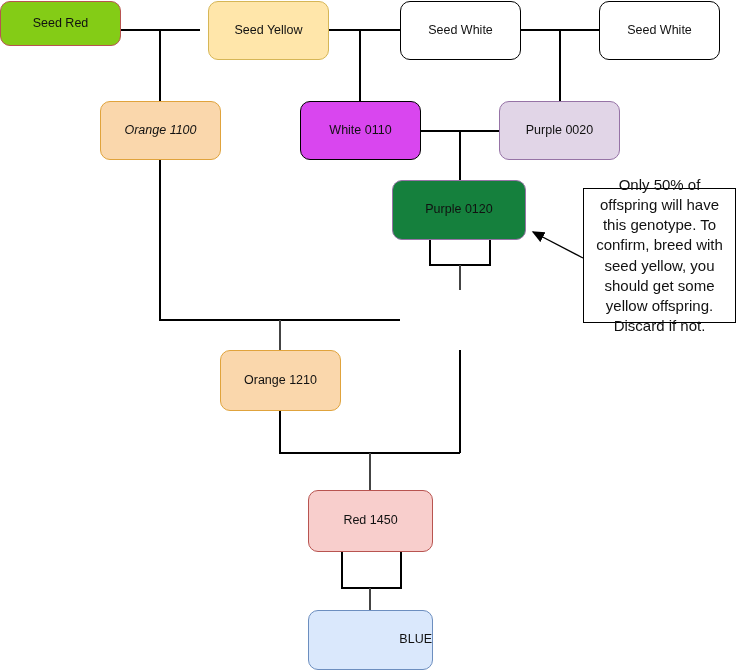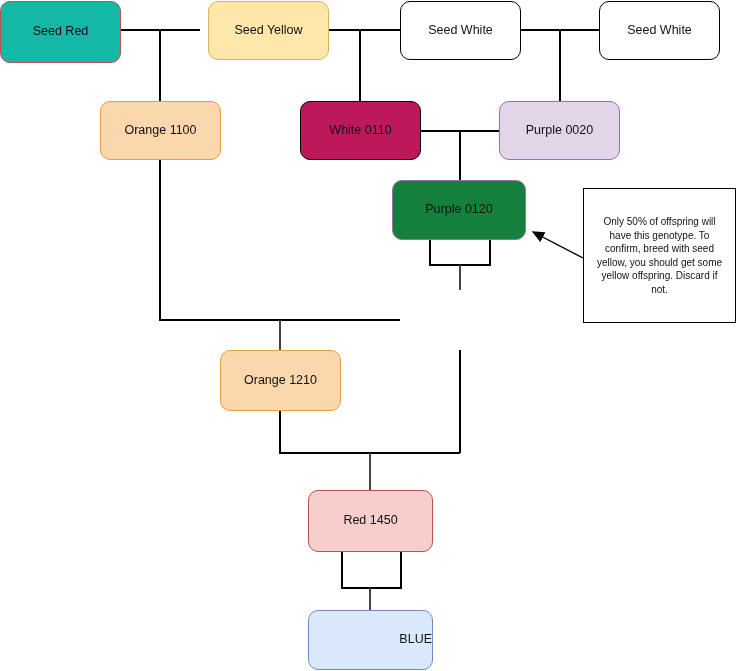--- a/index.html
+++ b/index.html
@@ -14,21 +14,21 @@
     display:flex;align-items:center;justify-content:center;
     text-align:center;
     font-size:12.5px;color:#111111;line-height:1.25;
     z-index:3;
   }
   .note{
     position:absolute;box-sizing:border-box;
     background:#ffffff;border:1px solid #000000;border-radius:0;
     display:flex;align-items:center;justify-content:center;
     text-align:center;padding:8px 10px;
-    font-size:10px;color:#111111;line-height:1.35;
+    font-size:15px;color:#111111;line-height:1.35;
     z-index:3;
   }
   svg{position:absolute;left:0;top:0;z-index:1;overflow:visible;}
 </style>
 </head>
 <body>
 
 <div id="canvas">
 
   <svg width="736" height="671" aria-hidden="true">
@@ -60,41 +60,41 @@
       <path d="M280,411 L280,453 L460,453"></path>
       <path d="M460,350 L460,453"></path>
       <path d="M370,453 L370,490" stroke="#444444"></path>
 
       <path d="M342,552 L342,588 L401,588 L401,552"></path>
       <path d="M370,588 L370,610" stroke="#444444"></path>
     </g>
     <path d="M583,258 L533,232" stroke="#000000" stroke-width="1.4" fill="none" marker-end="url(#arrow)"></path>
   </svg>
 
-  <div class="node" style="left:0px;top:1px;width:121px;height:62px;background:#14b8a6;border:1.5px solid #b85450;">
+  <div class="node" style="left:0px;top:1px;width:121px;height:45px;background:#84cc16;border:1.5px solid #b85450;">
     <span>Seed Red</span>
   </div>
 
   <div class="node" style="left:200px;top:1px;width:121px;height:59px;background:#ffe6aa;border:1.5px solid #d6b656;margin-left:8px;">
     <span>Seed Yellow</span>
   </div>
 
   <div class="node" style="left:400px;top:1px;width:121px;height:59px;background:#ffffff;border:1.5px solid #000000;">
     <span>Seed White</span>
   </div>
 
   <div class="node" style="left:599px;top:1px;width:121px;height:59px;background:#ffffff;border:1.5px solid #000000;">
     <span>Seed White</span>
   </div>
 
-  <div class="node" style="left:100px;top:101px;width:121px;height:59px;background:#fad7ac;border:1.5px solid #e0a33c;">
+  <div class="node" style="left:100px;top:101px;width:121px;height:59px;background:#fad7ac;border:1.5px solid #e0a33c;font-style:italic;">
     <span>Orange 1100</span>
   </div>
 
-  <div class="node" style="left:300px;top:101px;width:121px;height:59px;background:#be185d;border:1.5px solid #000000;">
+  <div class="node" style="left:300px;top:101px;width:121px;height:59px;background:#d946ef;border:1.5px solid #000000;">
     <span>White 0110</span>
   </div>
 
   <div class="node" style="left:499px;top:101px;width:121px;height:59px;background:#e1d5e7;border:1.5px solid #9673a6;">
     <span>Purple 0020</span>
   </div>
 
   <div class="node" style="left:392px;top:180px;width:134px;height:60px;background:#15803d;border:1.5px solid #9673a6;">
     <span>Purple 0120</span>
   </div>

